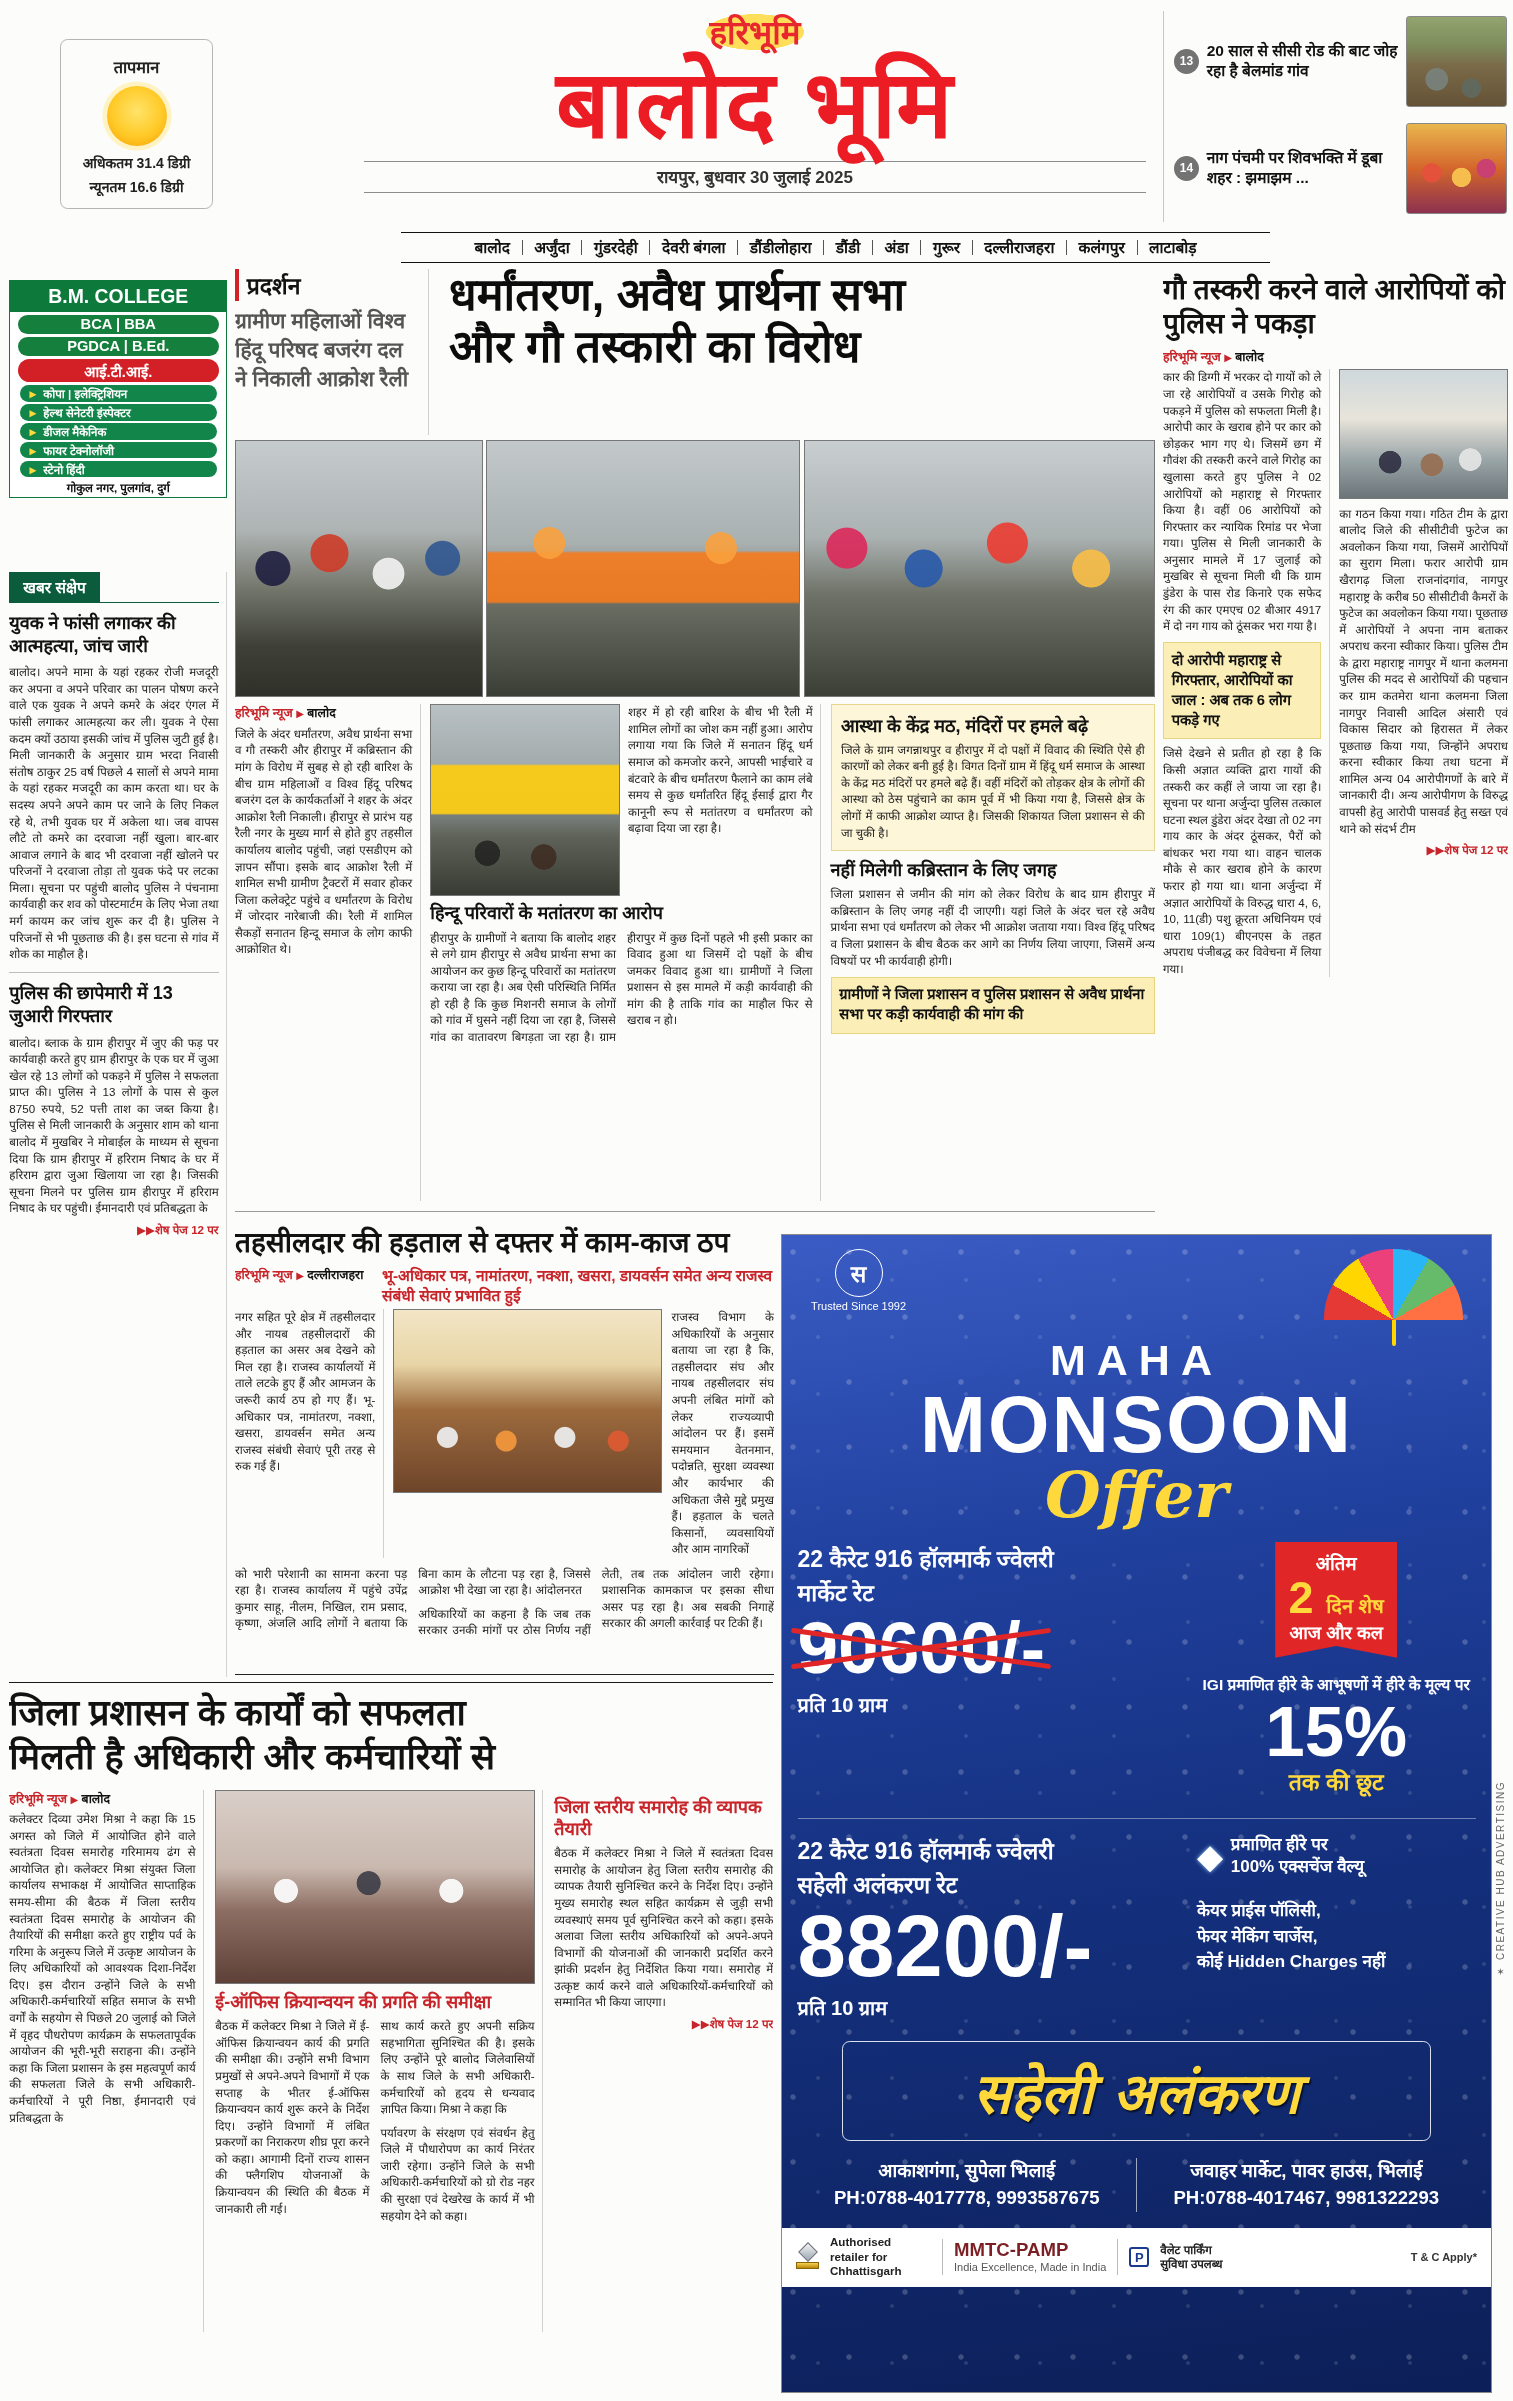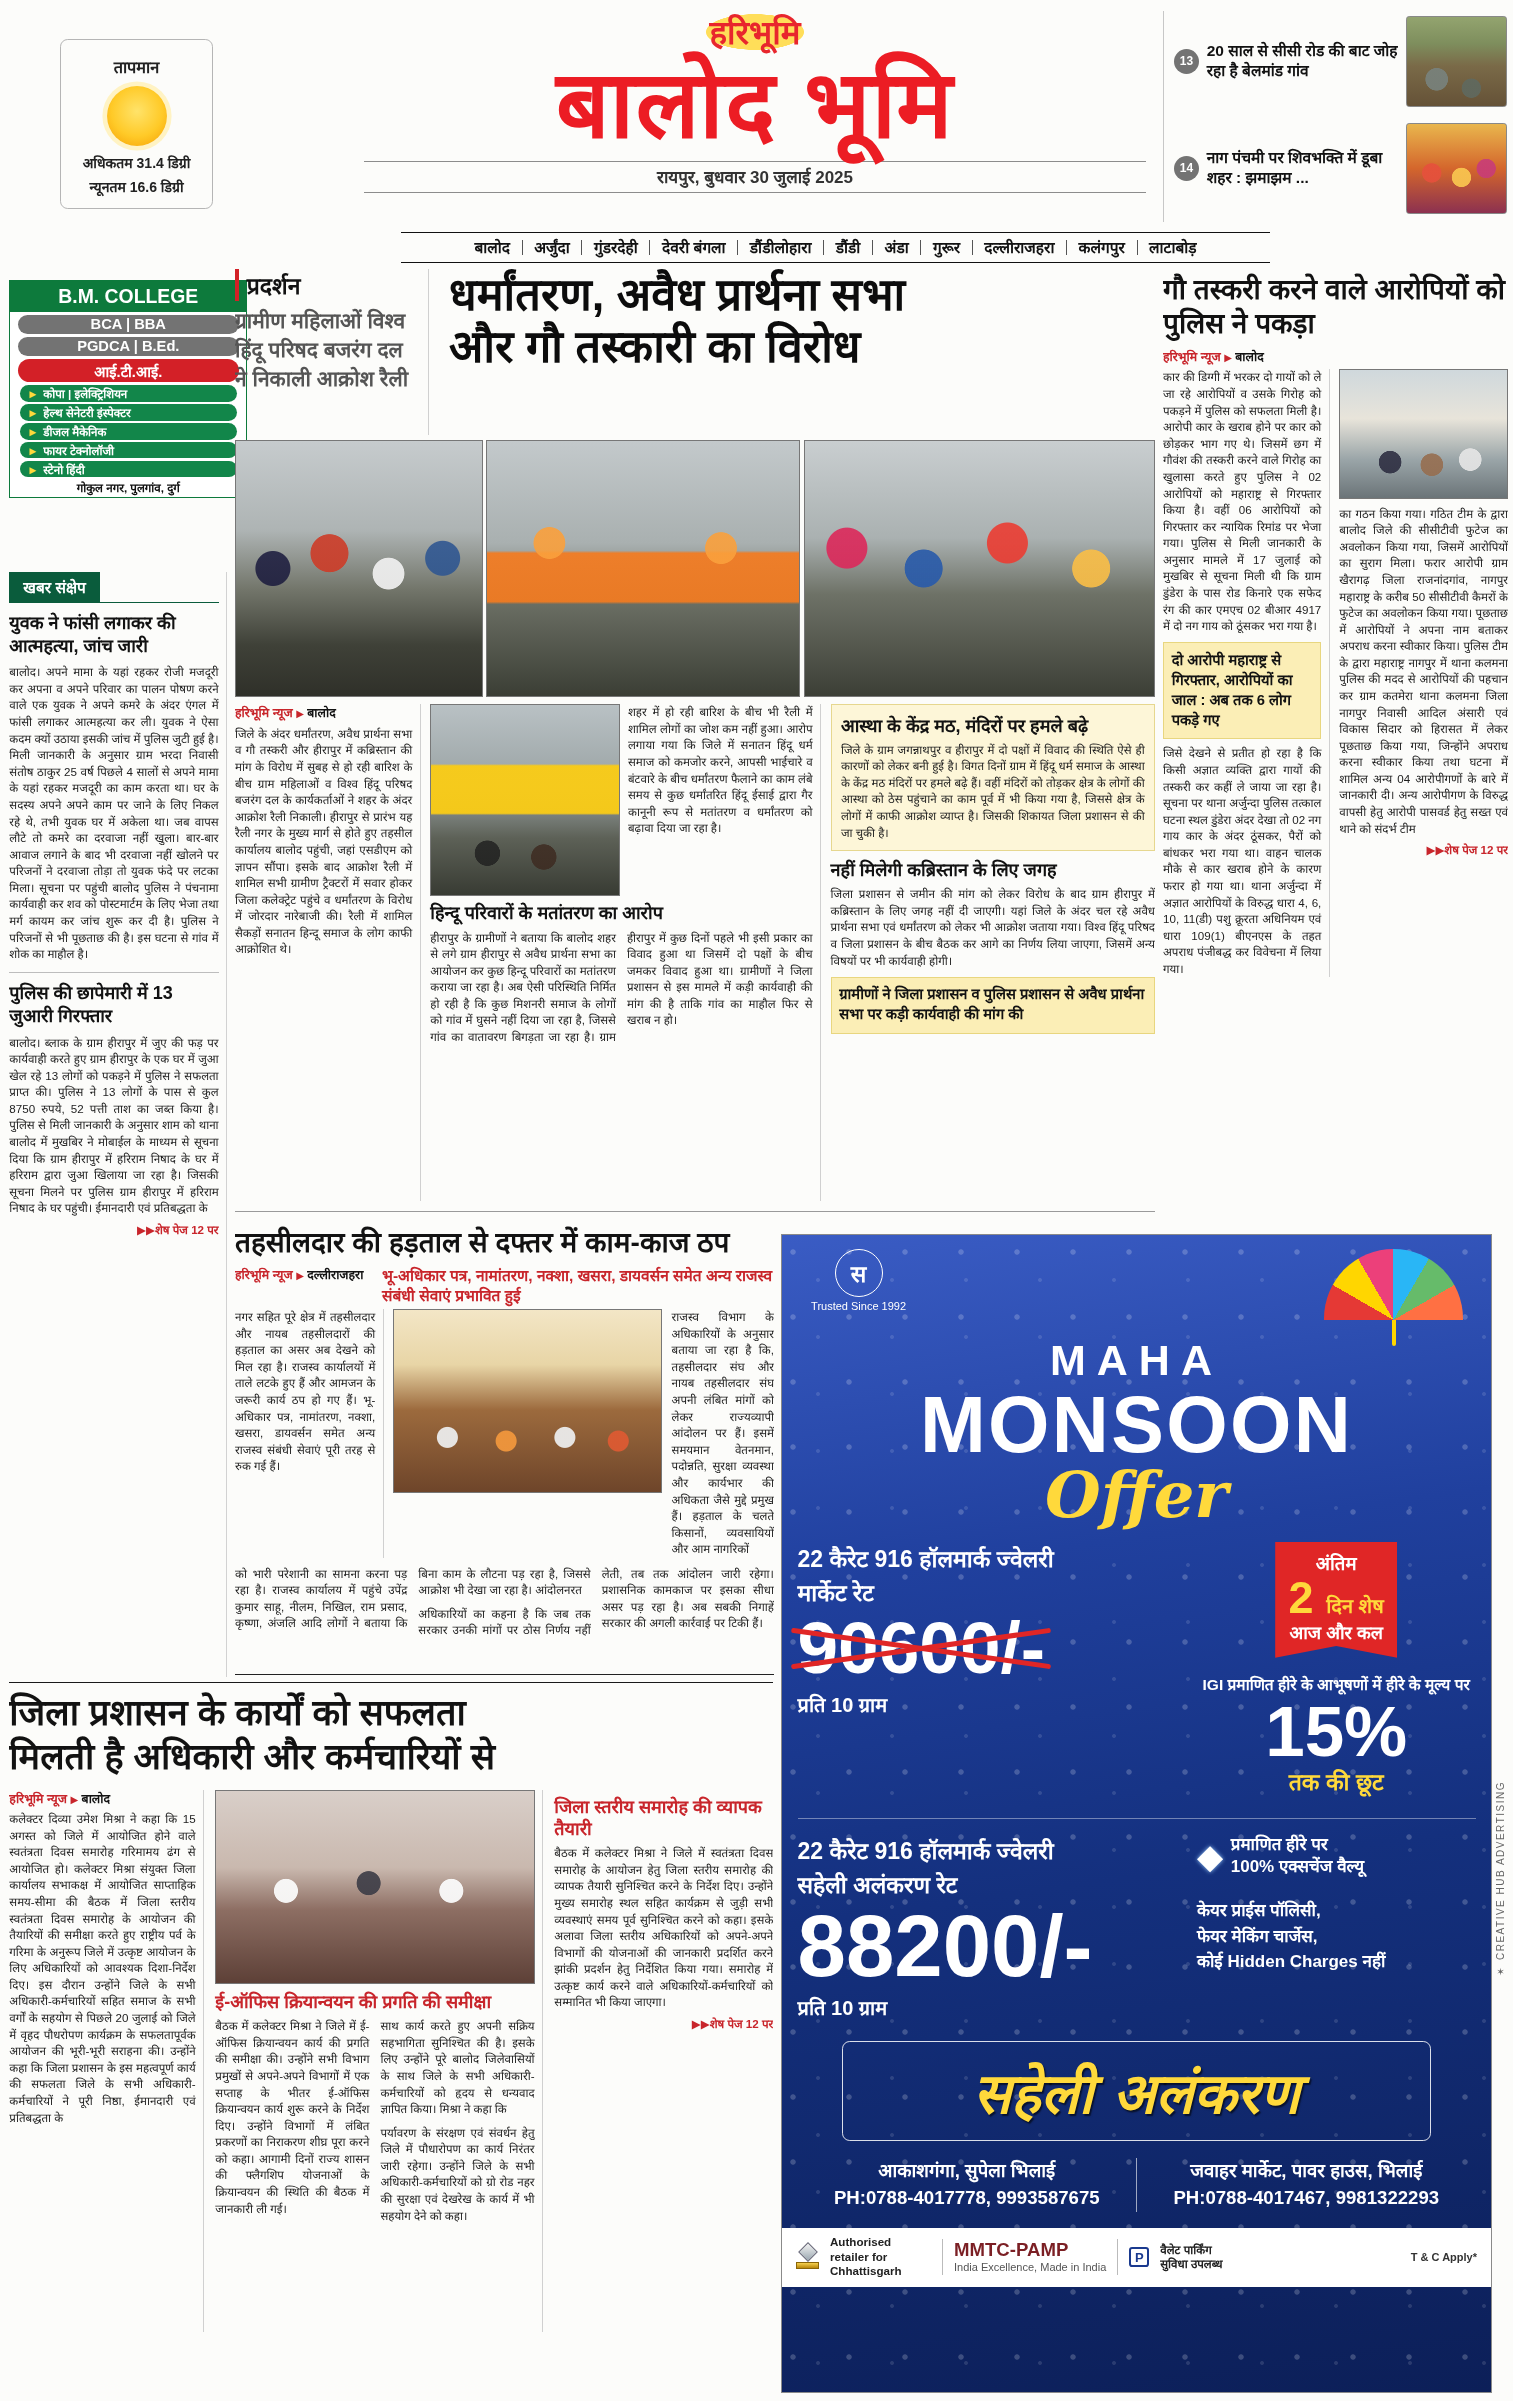--- a/index.html
+++ b/index.html
@@ -23,23 +23,23 @@
 .ts-row{display:flex;align-items:center;gap:7.7px;height:107px}
 .ts-badge{min-width:25px;height:25px;border-radius:50%;background:#737373;color:#fff;font-size:12px;font-weight:bold;display:flex;align-items:center;justify-content:center}
 .ts-text{font-size:15.5px;font-weight:bold;line-height:1.3;flex:1}
 .ts-thumb{width:101px;height:91px;border:0.8px solid #888;border-radius:3.1px}
 .thumb-road{background:radial-gradient(circle at 30% 70%,rgba(120,130,125,.9) 0 11px,transparent 11.6px),radial-gradient(circle at 65% 80%,rgba(95,105,95,.9) 0 9.3px,transparent 10px),linear-gradient(180deg,#93a46f 0%,#7e8e5d 30%,#7a6a48 55%,#655237 100%)}
 .thumb-shiv{background:radial-gradient(circle at 25% 55%,rgba(230,80,60,.9) 0 9.3px,transparent 10px),radial-gradient(circle at 55% 60%,rgba(250,200,80,.9) 0 9.3px,transparent 10px),radial-gradient(circle at 80% 50%,rgba(200,60,120,.9) 0 9.3px,transparent 10px),linear-gradient(180deg,#e9b64d 0%,#d4662c 50%,#8c3150 100%)}
 .nav{left:401px;top:232px;width:869px;height:31px;border-top:1.5px solid #111;border-bottom:1.5px solid #111;display:flex;align-items:center;justify-content:center}
 .nav span{font-size:15.5px;font-weight:bold;padding:0 11.6px;border-right:0.8px solid #555;line-height:1}
 .nav span:last-child{border-right:none}
 
-.college{left:9.3px;top:280px;width:238px;height:218px;border:1.5px solid #0d7a3c;background:#fff}
+.college{left:9.3px;top:280px;width:218px;height:218px;border:1.5px solid #0d7a3c;background:#fff}
 .ca-head{background:#0d7a3c;color:#fff;font-size:19.4px;font-weight:bold;text-align:center;padding:3.9px 0}
-.ca-pill{margin:3.1px 7.7px;background:#737373;color:#fff;border-radius:11.6px;font-size:14.7px;font-weight:bold;text-align:center;padding:1.5px 0}
+.ca-pill{margin:3.1px 7.7px;background:#15803d;color:#fff;border-radius:11.6px;font-size:14.7px;font-weight:bold;text-align:center;padding:1.5px 0}
 .ca-pill.red{background:#d32027}
 .ca-course{margin:2.3px 9.3px;background:#12864a;color:#fff;border-radius:10px;font-size:11.6px;font-weight:bold;text-align:left;padding:0.8px 7.7px}
 .ca-course .blt{color:#ffd93b;margin-right:4.6px}
 .ca-addr{font-size:11.6px;font-weight:bold;text-align:center;margin-top:3.1px}
 .brief{left:9.3px;top:572px;width:218px;height:1105px;border-right:0.8px solid #d2d2d2;padding-right:7.7px}
 .brief-tab{display:inline-block;background:#0a5c3c;color:#fff;font-size:15.5px;font-weight:bold;padding:3.9px 14px}
 .brief-rule{border-top:1.5px solid #0a5c3c;margin:0 0 9.3px 0}
 .brief h3{font-size:18px;font-weight:800;line-height:1.28;margin:4.6px 0 6.2px 0}
 .brief .div{border-top:0.8px solid #bdbdbd;margin:9.3px 0}
 

